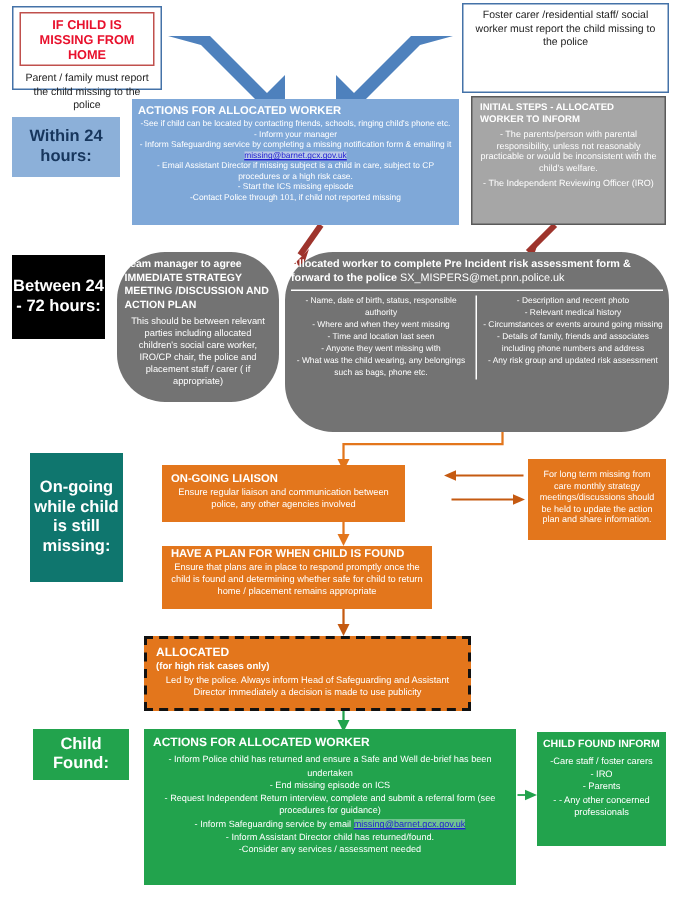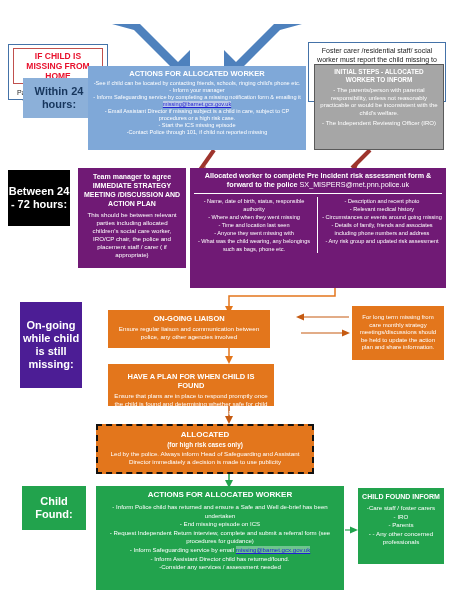--- a/index.html
+++ b/index.html
@@ -14,53 +14,52 @@
   .abs{position:absolute;box-sizing:border-box;}
 
   
   .ctr{text-align:center;}
 
   
   .topbox{
     border:1px solid #4472a8;
     background:#ffffff;
     padding:3px 4px;
-    margin-top:40px;
   }
   .topbox .inner{
     border:1px solid #c0504d;
     padding:2px 3px;
     margin-bottom:4px;
   }
   .topbox .inner .hd{
     color:#e8112d;font-weight:bold;font-size:8.5px;line-height:10px;text-align:center;
   }
   .topbox .sub{
     font-size:7px;line-height:9px;text-align:center;color:#222;
   }
 
   
   .stage{
     display:flex;align-items:center;justify-content:center;
     color:#ffffff;font-weight:bold;text-align:center;
     line-height:13px;
   }
-  .stage.blue{background:#8cb0d9;color:#17365d;margin-left:15px;}
+  .stage.blue{background:#8cb0d9;color:#17365d;}
   .stage.red{background:#000000;}
-  .stage.orange{background:#4c1d95;}
+  .stage.orange{background:#0f766e;}
   .stage.green{background:#22a34d;}
 
   
   .panel{color:#fff;}
   .panel.blue{background:#7fa8d8;}
-  .panel.red{background:#701a75;}
+  .panel.red{background:#737373;border-radius:32px;}
   .panel.orange{background:#e3761c;}
   .panel.green{background:#22a34d;}
   .panel.gray{background:#a6a6a6;border:1px solid #5a5a5a;}
-  .panel .title{font-weight:bold;text-align:center;}
+  .panel .title{font-weight:bold;text-align:left;}
   .panel ul{margin:0;padding:0;list-style:none;}
   .panel li{text-align:center;}
   a.mail{color:#1f1fd0;text-decoration:underline;background:#b9c9e8;}
   a.mailg{color:#1f1fd0;text-decoration:underline;background:#6fc48f;}
 
   .dashed{border:2px dashed #111;}
 
   svg.layer{position:absolute;left:0;top:0;width:450px;height:600px;pointer-events:none;}
 </style>
 </head>
@@ -179,32 +178,32 @@
 
 <div class="abs panel orange" style="left:108px;top:310px;width:162px;height:38px;padding:4px 6px;">
   <div class="title" style="font-size:7.5px;line-height:9px;">ON-GOING LIAISON</div>
   <div class="ctr" style="font-size:6.2px;line-height:8px;margin-top:2px;">Ensure regular liaison and communication between police, any other agencies involved</div>
 </div>
 
 <div class="abs panel orange" style="left:352px;top:306px;width:92px;height:54px;padding:3px 4px;display:flex;align-items:center;">
   <div class="ctr" style="font-size:6px;line-height:7.6px;width:100%;">For long term missing from care monthly strategy meetings/discussions should be held to update the action plan and share information.</div>
 </div>
 
-<div class="abs panel orange" style="left:108px;top:364px;width:166px;height:42px;padding:8px 6px;">
+<div class="abs panel orange" style="left:108px;top:364px;width:180px;height:42px;padding:0 6px;">
   <div class="title" style="font-size:7.5px;line-height:9px;">HAVE A PLAN FOR WHEN CHILD IS FOUND</div>
   <div class="ctr" style="font-size:6.2px;line-height:8px;margin-top:2px;">Ensure that plans are in place to respond promptly once the child is found and determining whether safe for child to return home / placement remains appropriate</div>
 </div>
 
 <div class="abs panel orange dashed" style="left:96px;top:424px;width:218px;height:50px;padding:4px 6px;">
   <div class="title" style="font-size:8px;line-height:10px;">ALLOCATED</div>
   <div class="title" style="font-size:6.4px;line-height:9px;">(for high risk cases only)</div>
   <div class="ctr" style="font-size:6.2px;line-height:8px;margin-top:1px;">Led by the police.  Always inform Head of Safeguarding and Assistant Director immediately a decision is made to use publicity</div>
 </div>
 
-<div class="abs stage green" style="left:22px;top:486px;width:64px;height:44px;font-size:11px;">
+<div class="abs stage green" style="left:22px;top:486px;width:64px;height:34px;font-size:11px;">
   <span>Child Found:</span>
 </div>
 
 <div class="abs panel green" style="left:96px;top:486px;width:248px;height:104px;padding:4px 6px;">
   <div class="title" style="font-size:8px;line-height:10px;margin-bottom:3px;">ACTIONS FOR ALLOCATED WORKER</div>
   <ul style="font-size:6.1px;line-height:8.6px;">
     <li>-   Inform Police child has returned and ensure a Safe and Well de-brief has been undertaken</li>
     <li>-   End missing episode on ICS</li>
     <li>-  Request Independent Return interview, complete and submit a referral form (see procedures for guidance)</li>
     <li>

